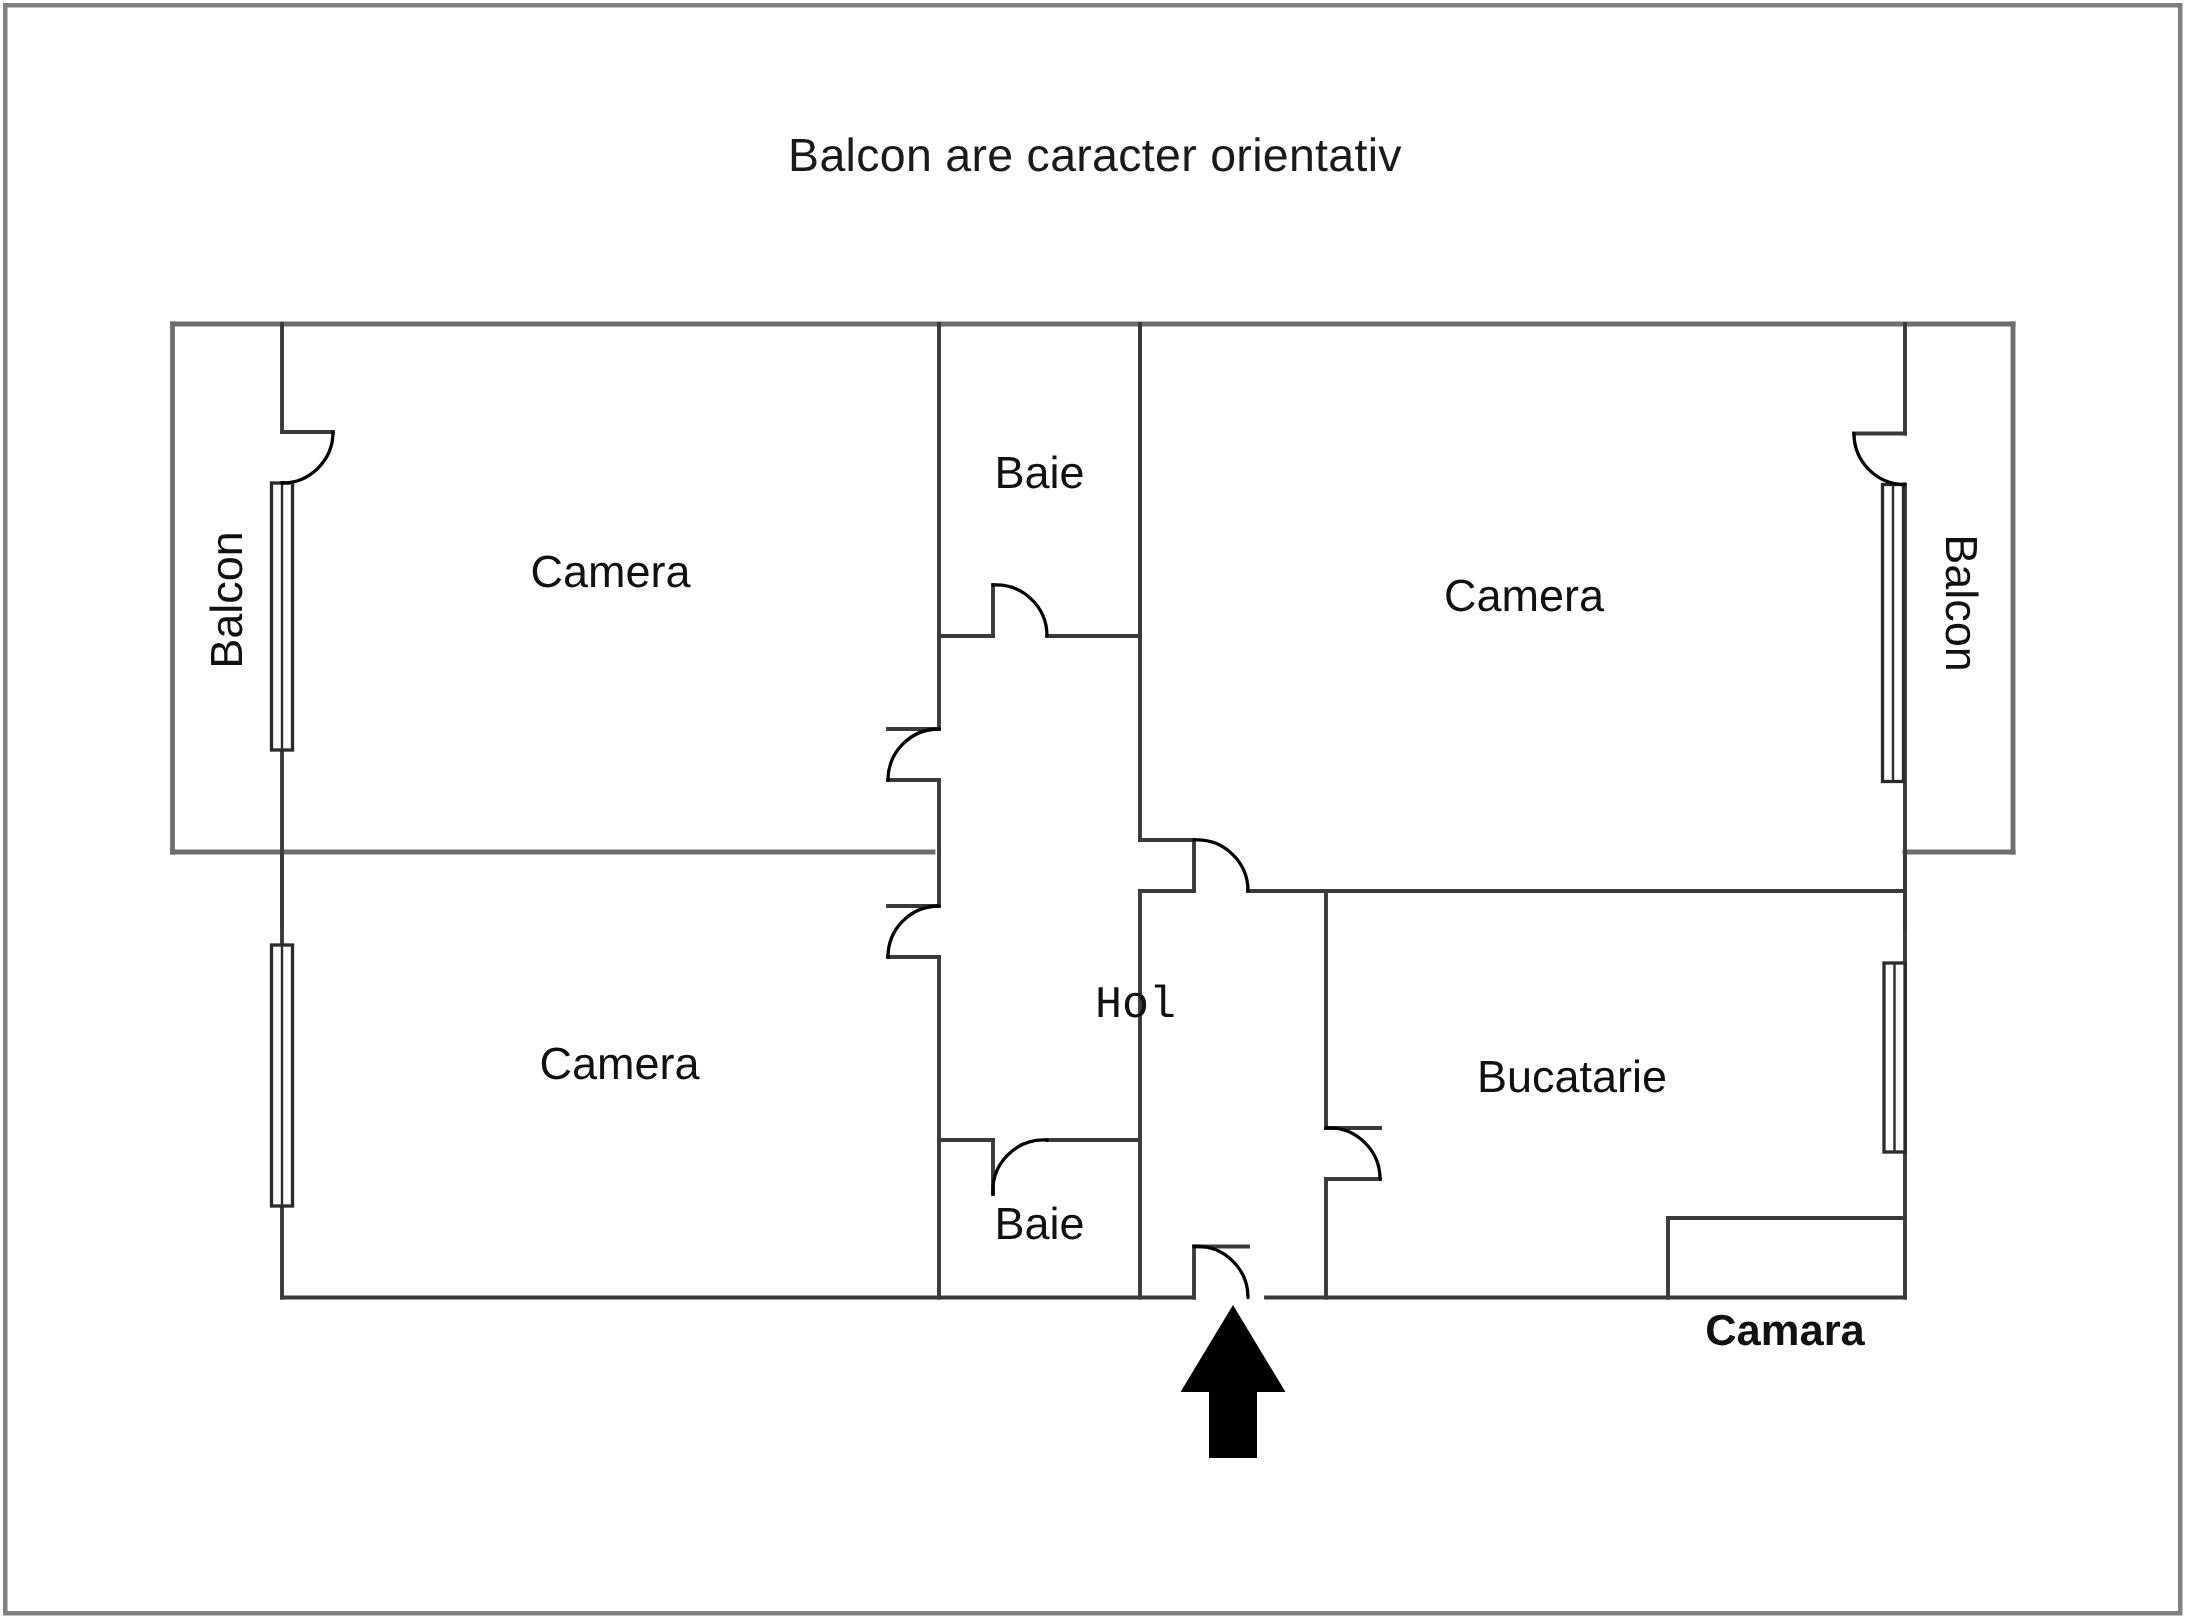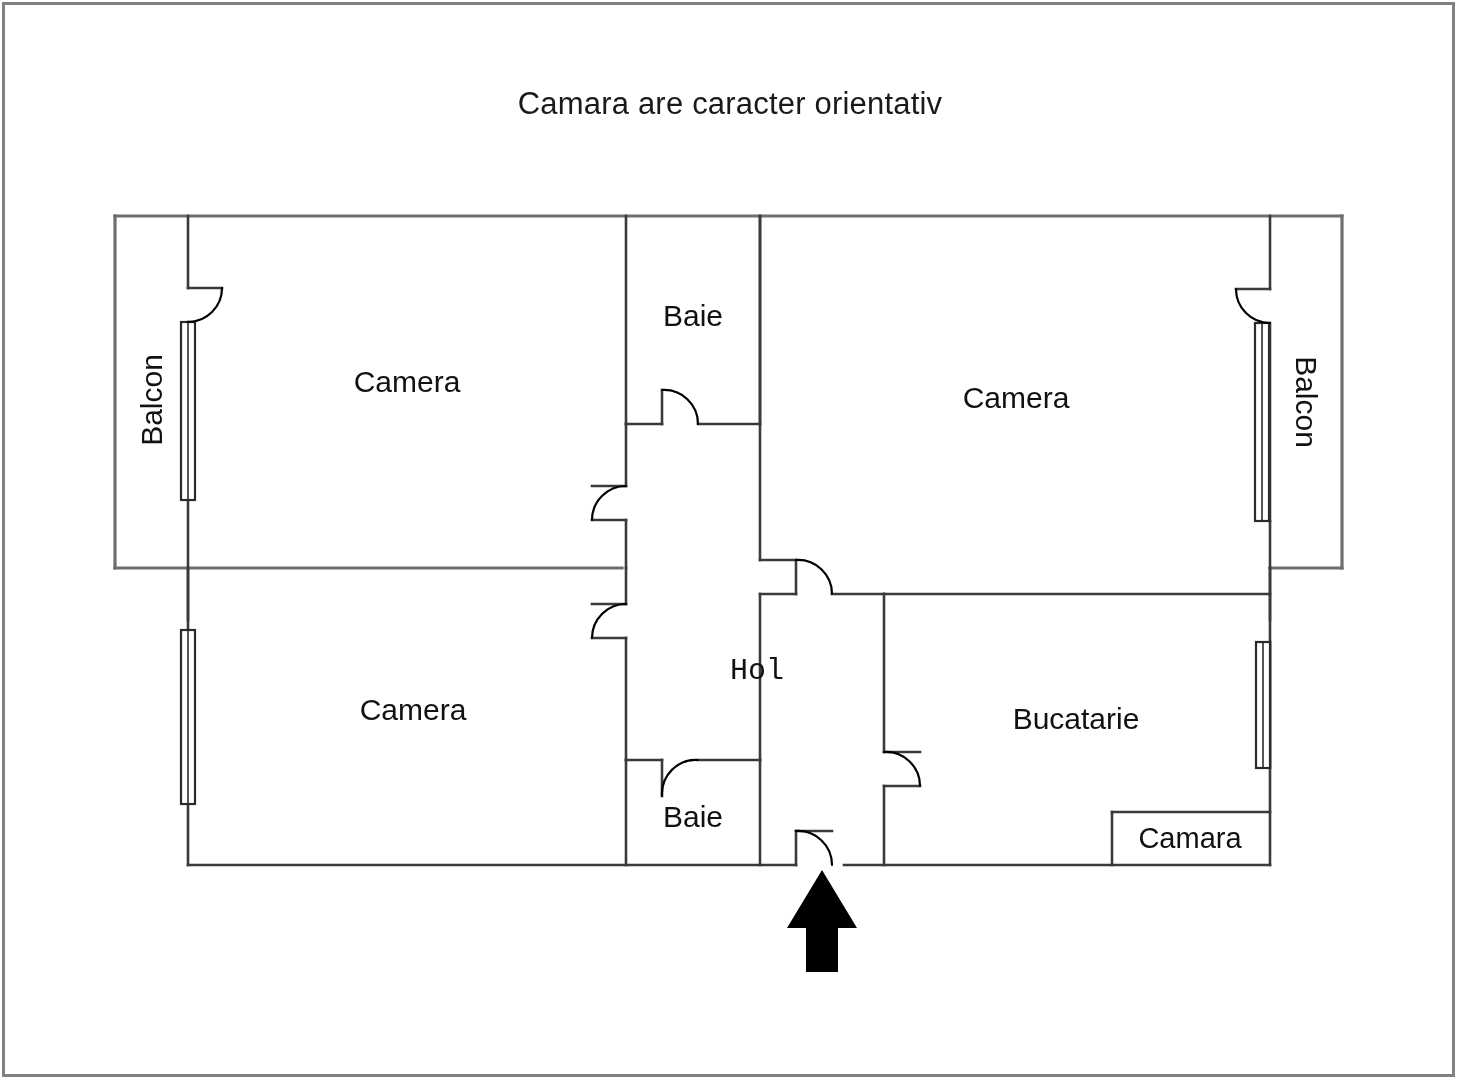--- a/index.html
+++ b/index.html
@@ -57,21 +57,21 @@
   .rot-ccw { transform: rotate(-90deg); }
   .rot-cw  { transform: rotate(90deg); }
 </style>
 </head>
 <body>
 
 <div id="page">
 
   <div id="outer-frame"></div>
 
-  <div id="plan-title">Camara are caracter orientativ</div>
+  <div id="plan-title">Balcon are caracter orientativ</div>
 
   <svg id="plan-svg" viewBox="0 0 1460 1082" xmlns="http://www.w3.org/2000/svg">
 
     <g fill="none" stroke="#6e6e6e" stroke-width="3.2" stroke-linecap="square">
 
       <path d="M115,216 L1342,216"></path>
 
       <path d="M1342,216 L1342,568"></path>
 
       <path d="M115,216 L115,568"></path>
@@ -192,19 +192,19 @@
   <div class="room-label" style="left:693px; top:316px; transform:translate(-50%,-50%);">Baie</div>
 
   <div class="room-label" style="left:1016px; top:398px; transform:translate(-50%,-50%);">Camera</div>
 
   <div class="room-label rot-cw" style="left:1306px; top:402px; transform:translate(-50%,-50%) rotate(90deg);">Balcon</div>
 
   <div class="room-label" style="left:413px; top:710px; transform:translate(-50%,-50%);">Camera</div>
 
   <div class="room-label" style="left:757px; top:671px; transform:translate(-50%,-50%);font-family:Liberation Mono, monospace;">Hol</div>
 
-  <div class="room-label" style="left:1076px; top:719px; transform:translate(-50%,-50%);">Bucatarie</div>
+  <div class="room-label" style="left:1048px; top:719px; transform:translate(-50%,-50%);">Bucatarie</div>
 
   <div class="room-label" style="left:693px; top:817px; transform:translate(-50%,-50%);">Baie</div>
 
-  <div class="room-label small" style="left:1190px; top:838px; transform:translate(-50%,-50%);">Camara</div>
+  <div class="room-label small" style="left:1190px; top:888px; transform:translate(-50%,-50%);font-weight:bold;">Camara</div>
 
 </div>
 
 </body></html>

